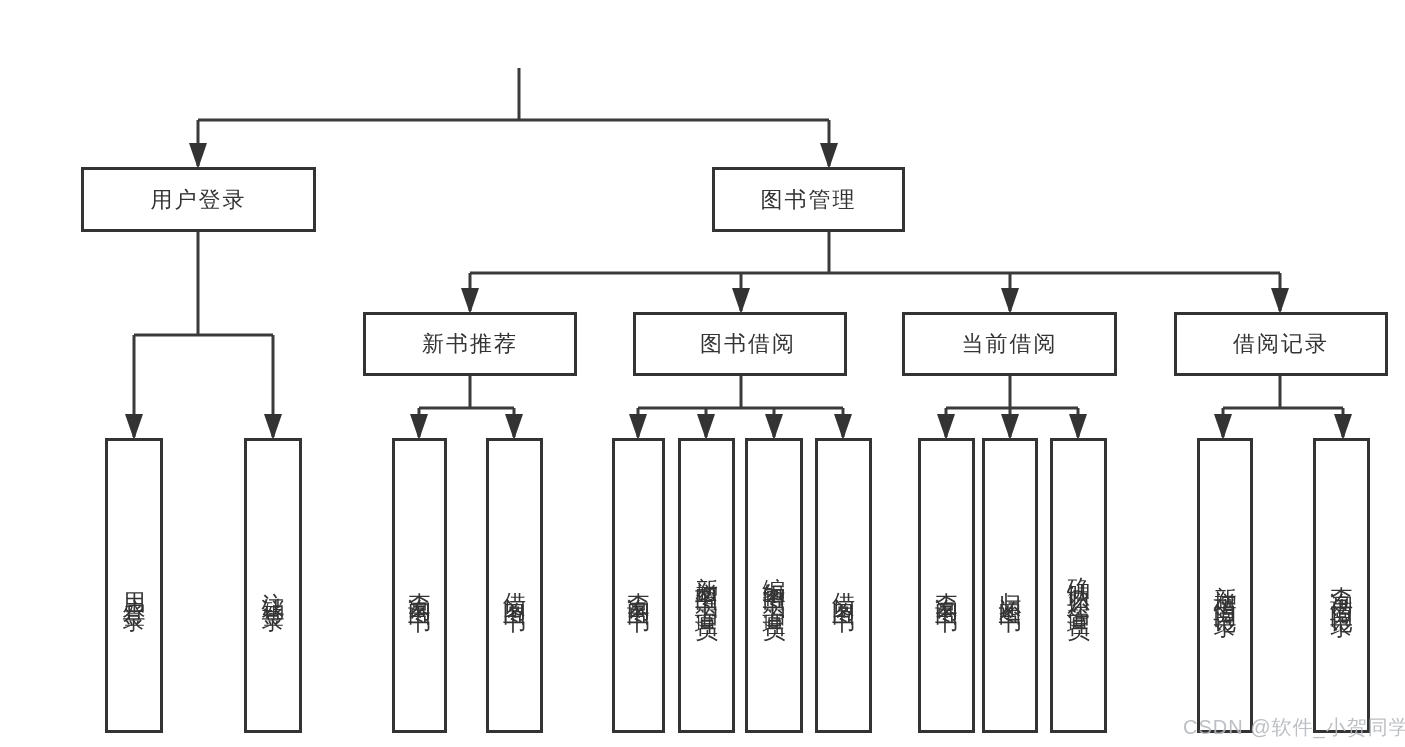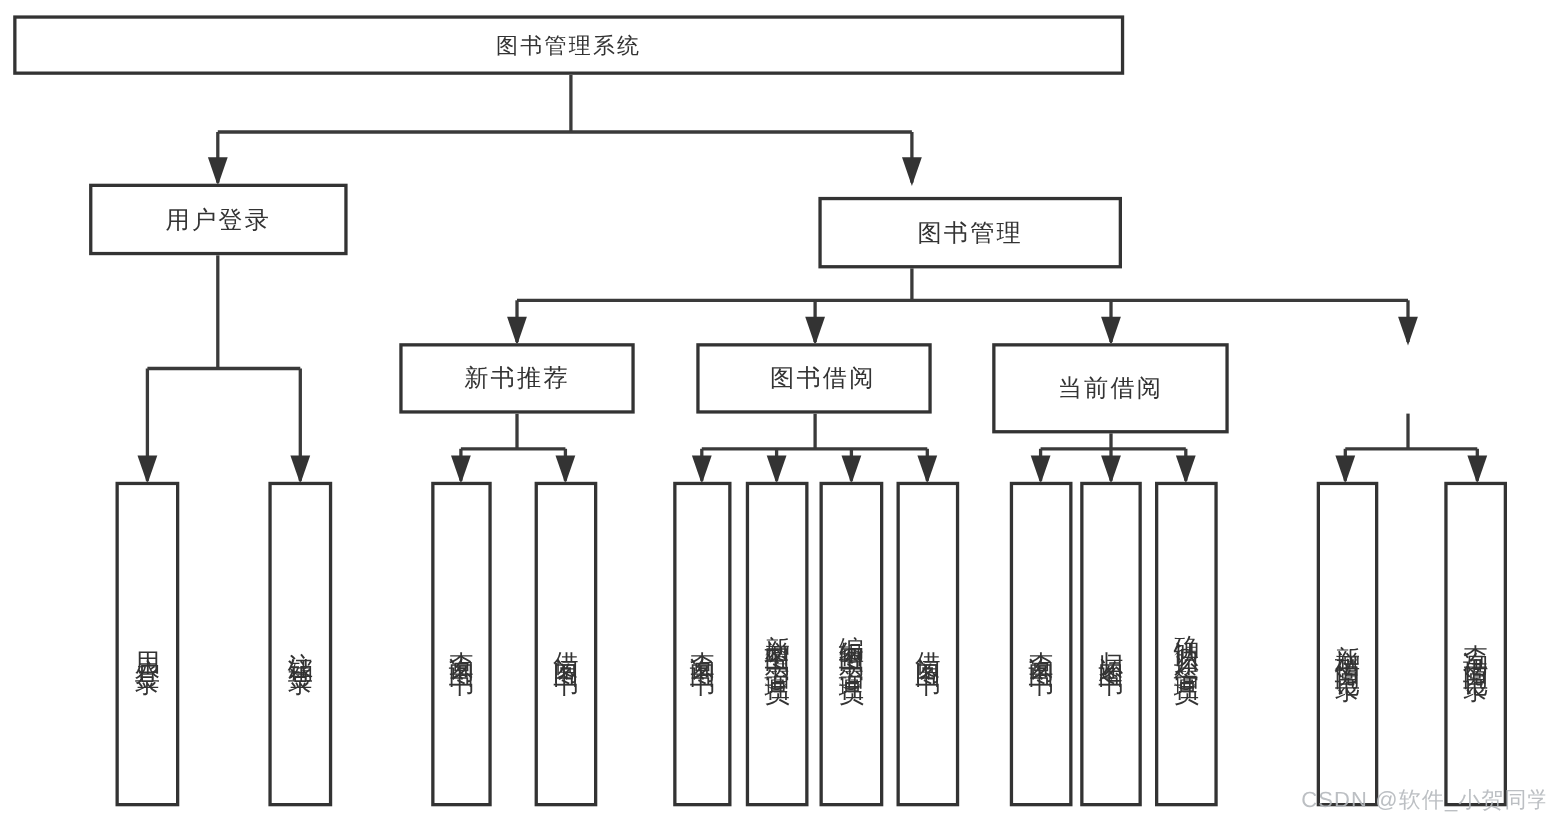--- a/index.html
+++ b/index.html
@@ -126,39 +126,39 @@
       <path d="M765 414 L783 414 L774 440 Z"></path>
       <path d="M834 414 L852 414 L843 440 Z"></path>
       <path d="M937 414 L955 414 L946 440 Z"></path>
       <path d="M1001 414 L1019 414 L1010 440 Z"></path>
       <path d="M1069 414 L1087 414 L1078 440 Z"></path>
       <path d="M1214 414 L1232 414 L1223 440 Z"></path>
       <path d="M1334 414 L1352 414 L1343 440 Z"></path>
     </g>
   </svg>
 
-  <div class="node h root" style="left:12px; top:14px; width:1010px; height:54px;">
-    <span>图书管理系统</span>
-  </div>
 
   <div class="node h" style="left:81px; top:167px; width:235px; height:65px;">
     <span>用户登录</span>
   </div>
-  <div class="node h" style="left:744px; top:167px; width:276px; height:65px;margin-top:12px;">
+  <div class="node h" style="left:712px; top:167px; width:193px; height:65px;">
     <span>图书管理</span>
   </div>
 
   <div class="node h" style="left:363px; top:312px; width:214px; height:64px;font-family:Liberation Serif, serif;">
     <span>新书推荐</span>
   </div>
   <div class="node h" style="left:633px; top:312px; width:214px; height:64px;padding-left:16px;">
     <span>图书借阅</span>
   </div>
-  <div class="node h" style="left:902px; top:312px; width:215px; height:82px;">
+  <div class="node h" style="left:902px; top:312px; width:215px; height:64px;">
     <span>当前借阅</span>
+  </div>
+  <div class="node h" style="left:1174px; top:312px; width:214px; height:64px;">
+    <span>借阅记录</span>
   </div>
 
   <div class="node v" style="left:105px; top:438px; width:58px; height:295px;">
     <span>用户登录</span>
   </div>
   <div class="node v" style="left:244px; top:438px; width:58px; height:295px;">
     <span>注销登录</span>
   </div>
 
   <div class="node v" style="left:392px; top:438px; width:55px; height:295px;">

